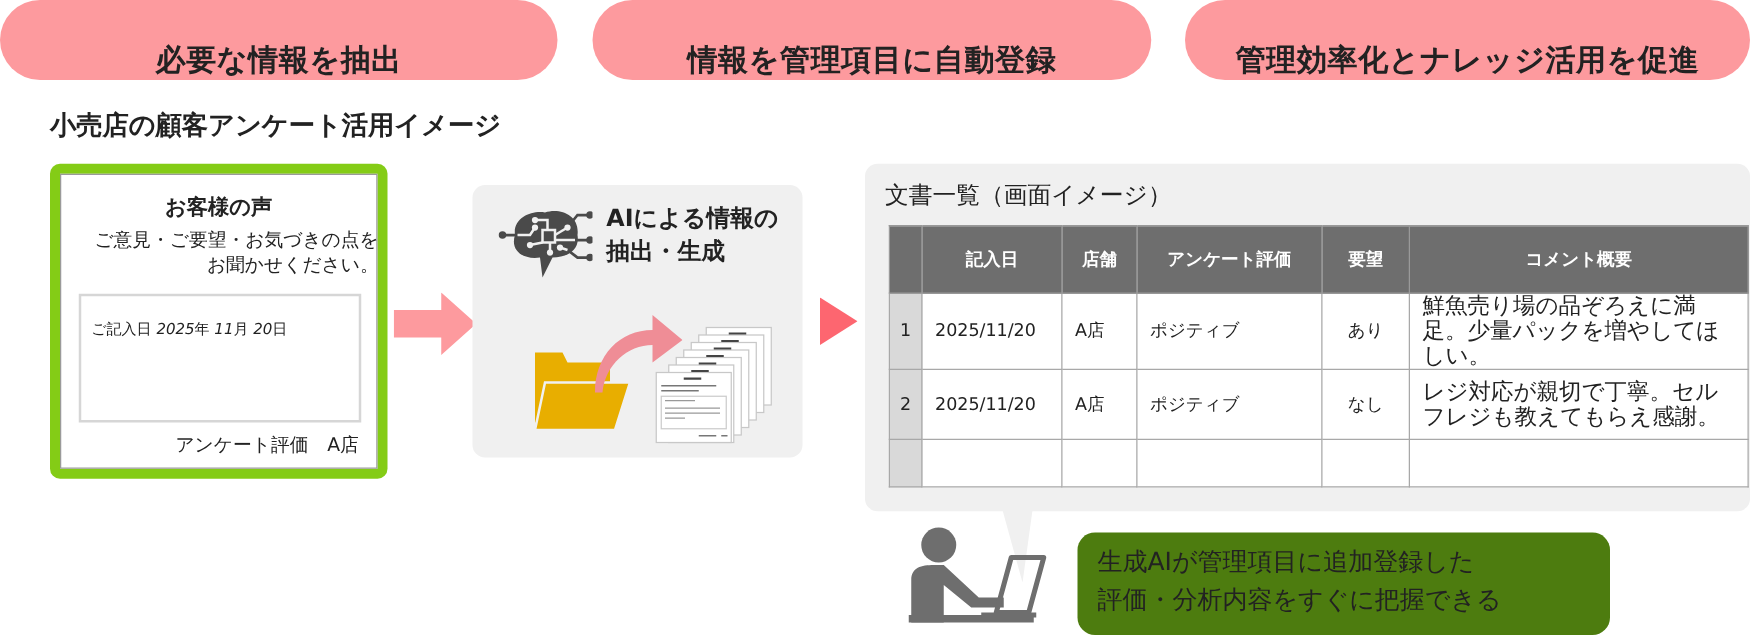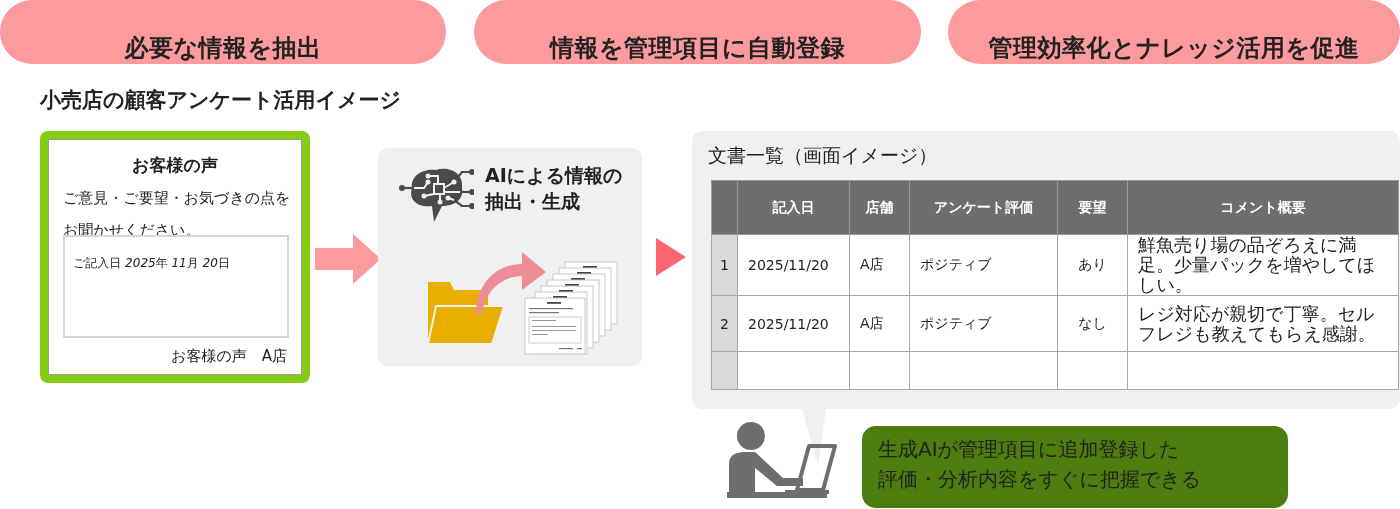--- a/index.html
+++ b/index.html
@@ -14,21 +14,21 @@
   .pill.p1 { left: 0; width: 446px; }
   .pill.p2 { left: 474px; width: 447px; }
   .pill.p3 { left: 948px; width: 452px; }
 
   .section-title { position: absolute; left: 40px; top: 86px; font-size: 21px; font-weight: bold; color: #222; }
 
   
   .survey-outer { position: absolute; left: 40px; top: 131px; width: 270px; height: 252px; background: #84cc16; border-radius: 8px; }
   .survey-inner { position: absolute; left: 8px; top: 8px; width: 254px; height: 236px; background: #fff; border: 1px solid #9a9a9a; }
   .survey-title { position: absolute; left: 0; top: 14px; width: 100%; text-align: center; font-weight: bold; font-size: 17px; }
-  .survey-lead { position: absolute; left: 14px; top: 42px; width: 240px; font-size: 15px; line-height: 32px; }
+  .survey-lead { position: absolute; left: 14px; top: 42px; width: 240px; font-size: 15px; line-height: 20px; text-align: right; }
   .survey-box { position: absolute; left: 14px; top: 95px; width: 226px; height: 103px; border: 2px solid #d6d6d6; padding: 18px 8px; font-size: 12px; line-height: 17px; }
   .survey-date { margin-bottom: 17px; }
   .survey-date i { font-style: italic; }
   .survey-comment { font-style: italic; }
   .survey-store { position: absolute; right: 14px; bottom: 8px; font-size: 15px; }
 
   
   .fat-arrow { position: absolute; left: 315px; top: 234px; width: 66px; height: 50px; }
   .tri-arrow { position: absolute; left: 656px; top: 238px; width: 30px; height: 38px; }
 
@@ -78,21 +78,21 @@
     <div class="survey-title">お客様の声</div>
     <div class="survey-lead">ご意見・ご要望・お気づきの点をお聞かせください。</div>
     <div class="survey-box">
       <div class="survey-date">
         <span>ご記入日</span>
         <i>2025</i><span>年</span>
         <i>11</i><span>月</span>
         <i>20</i><span>日</span>
       </div>
     </div>
-    <div class="survey-store">お客様の声　A店</div>
+    <div class="survey-store">アンケート評価　A店</div>
   </div>
 </div>
 
 <svg class="fat-arrow" viewBox="0 0 66 50">
   <polygon points="0,14 38,14 38,0 66,25 38,50 38,36 0,36" fill="#fd9a9e"></polygon>
 </svg>
 
 <div class="ai-panel">
   <svg class="brain" viewBox="0 0 76 66">
     <path d="M14,26 C12,12 28,6 38,8 C50,4 66,10 64,26 C66,38 56,44 44,44 L36,60 L34,44 C20,46 10,38 14,26 Z" fill="#4a4a4a"></path>

